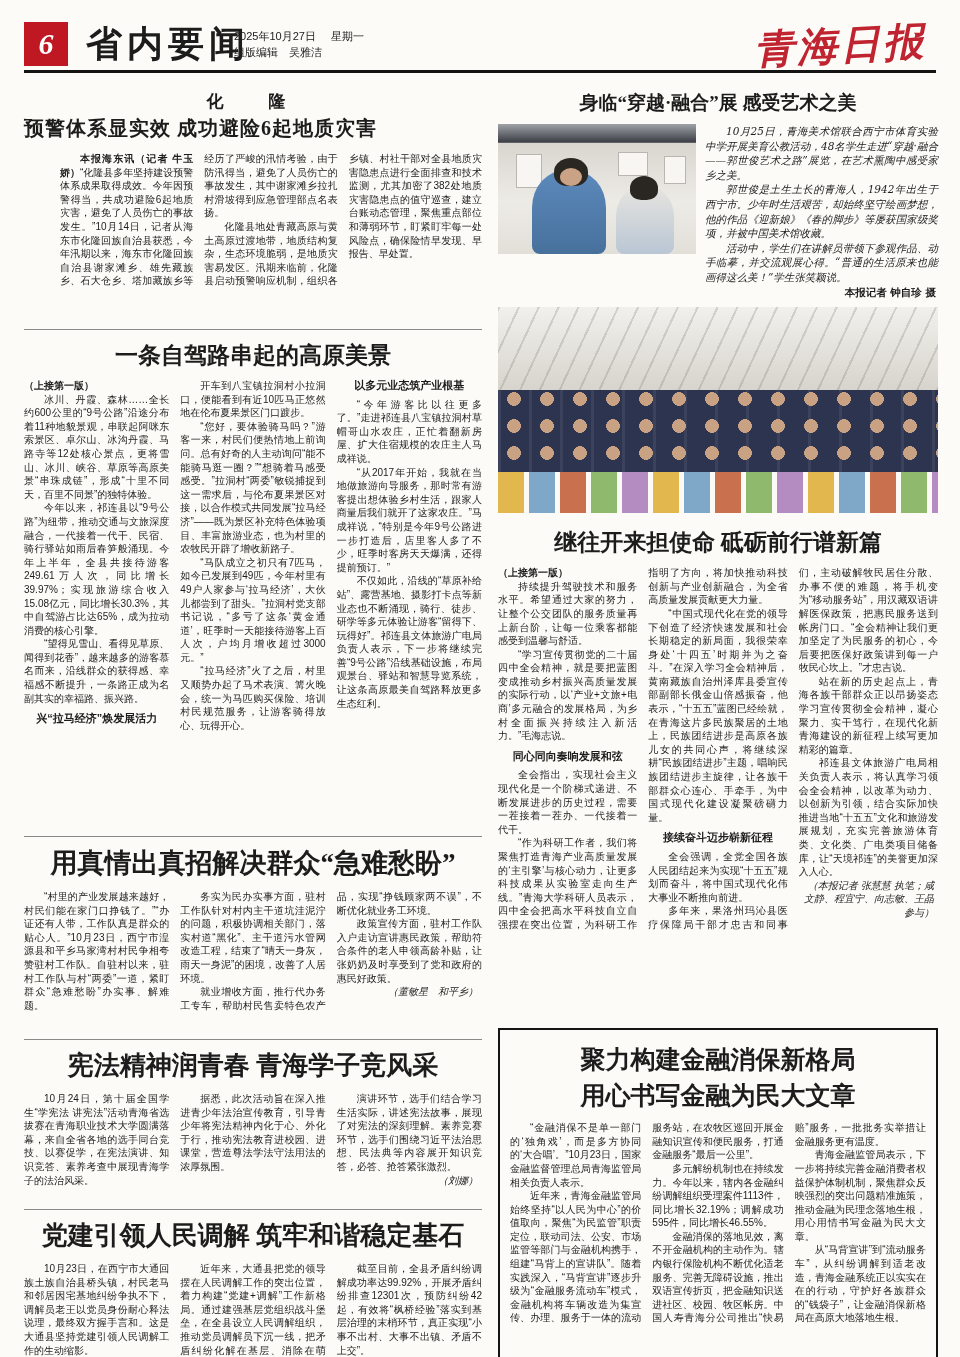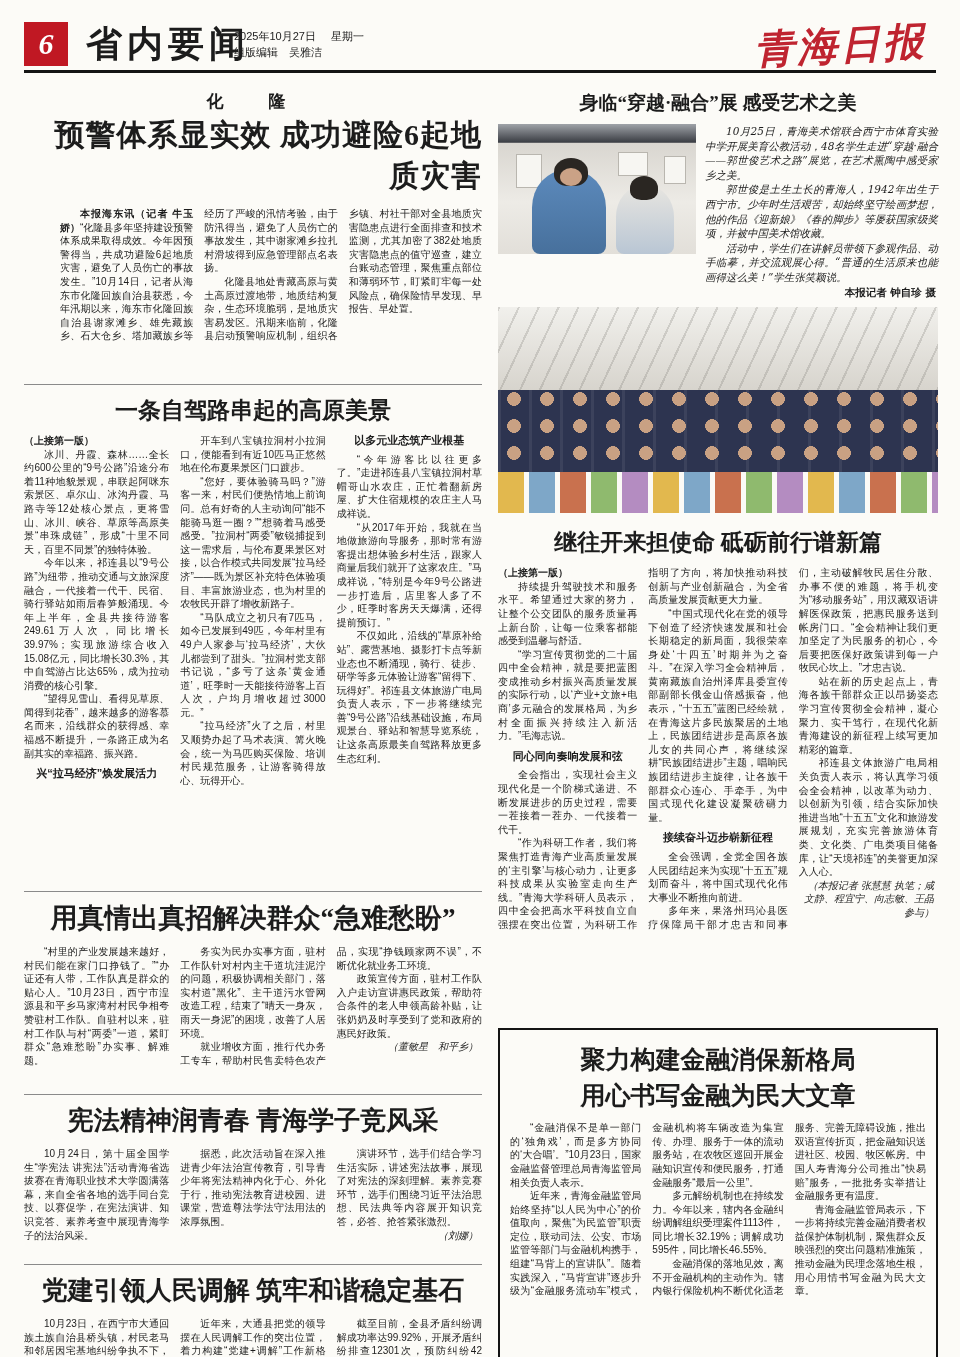--- a/index.html
+++ b/index.html
@@ -17,21 +17,21 @@
   .masthead { position:absolute; right:10px; top:-4px; color:#bf2430; font-size:40px; font-weight:bold;
               font-style:italic; font-family:"DejaVu Serif","Liberation Serif",serif;
               transform:rotate(-3deg); letter-spacing:3px; }
   .hdr-rule { position:absolute; left:24px; right:24px; top:70px; border-top:3px solid #141414; }
 
   
   .col-left  { position:absolute; left:24px;  top:86px; width:458px; }
   .col-right { position:absolute; left:498px; top:86px; width:440px; }
 
   .kicker { text-align:center; font-size:17px; font-weight:900; letter-spacing:14px; margin:4px 0 2px; }
-  h1.head-a { text-align:right; font-size:30px; font-weight:900; letter-spacing:1px;
+  h1.head-a { text-align:left; font-size:20px; font-weight:900; letter-spacing:1px;
               font-family:"Liberation Serif","DejaVu Serif",serif; margin:2px 0 10px; }
   h2.head-b { text-align:center; font-size:23px; font-weight:900;
               font-family:"Liberation Serif","DejaVu Serif",serif; margin:10px 0 8px; }
   h2.head-c { text-align:center; font-size:27px; font-weight:900;
               font-family:"Liberation Serif","DejaVu Serif",serif; margin:8px 0 9px; }
   h2.head-f { text-align:center; font-size:19px; font-weight:700;
               font-family:"Liberation Serif","DejaVu Serif",serif; margin:4px 0 8px; }
   h2.head-box { text-align:center; font-size:25px; font-weight:900; line-height:34px;
               font-family:"Liberation Serif","DejaVu Serif",serif; margin:4px 0 8px; }
 
@@ -211,17 +211,18 @@
 
     <article class="finbox">
       <h2 class="head-box">聚力构建金融消保新格局</h2>
       <h2 class="head-box" style="margin-top:-6px;">用心书写金融为民大文章</h2>
       <div class="body3" style="height:232px;">
         <p>“金融消保不是单一部门的‘独角戏’，而是多方协同的‘大合唱’。”10月23日，国家金融监督管理总局青海监管局相关负责人表示。</p>
         <p>近年来，青海金融监管局始终坚持“以人民为中心”的价值取向，聚焦“为民监管”职责定位，联动司法、公安、市场监管等部门与金融机构携手，组建“马背上的宣讲队”。随着实践深入，“马背宣讲”逐步升级为“金融服务流动车”模式，金融机构将车辆改造为集宣传、办理、服务于一体的流动服务站，在农牧区巡回开展金融知识宣传和便民服务，打通金融服务“最后一公里”。</p>
         <p>多元解纷机制也在持续发力。今年以来，辖内各金融纠纷调解组织受理案件1113件，同比增长32.19%；调解成功595件，同比增长46.55%。</p>
         <p>金融消保的落地见效，离不开金融机构的主动作为。辖内银行保险机构不断优化适老服务、完善无障碍设施，推出双语宣传折页，把金融知识送进社区、校园、牧区帐房。中国人寿青海分公司推出“快易赔”服务，一批批务实举措让金融服务更有温度。</p>
         <p>青海金融监管局表示，下一步将持续完善金融消费者权益保护体制机制，聚焦群众反映强烈的突出问题精准施策，推动金融为民理念落地生根，用心用情书写金融为民大文章。</p>
+        <p>从“马背宣讲”到“流动服务车”，从纠纷调解到适老改造，青海金融系统正以实实在在的行动，守护好各族群众的“钱袋子”，让金融消保新格局在高原大地落地生根。</p>
       </div>
     </article>
   </div>
 
 </div>
 
 </body></html>

